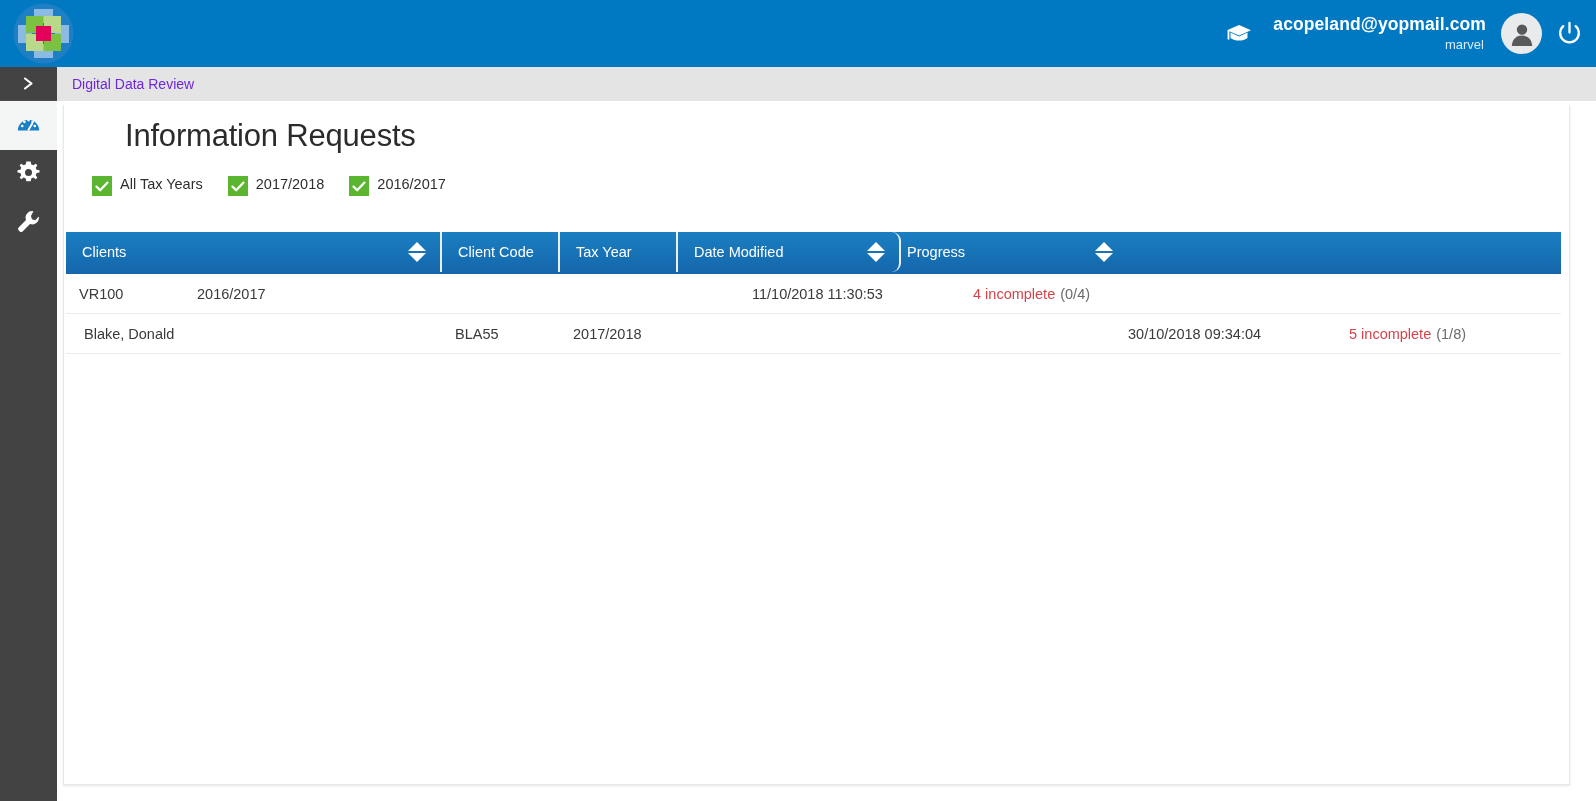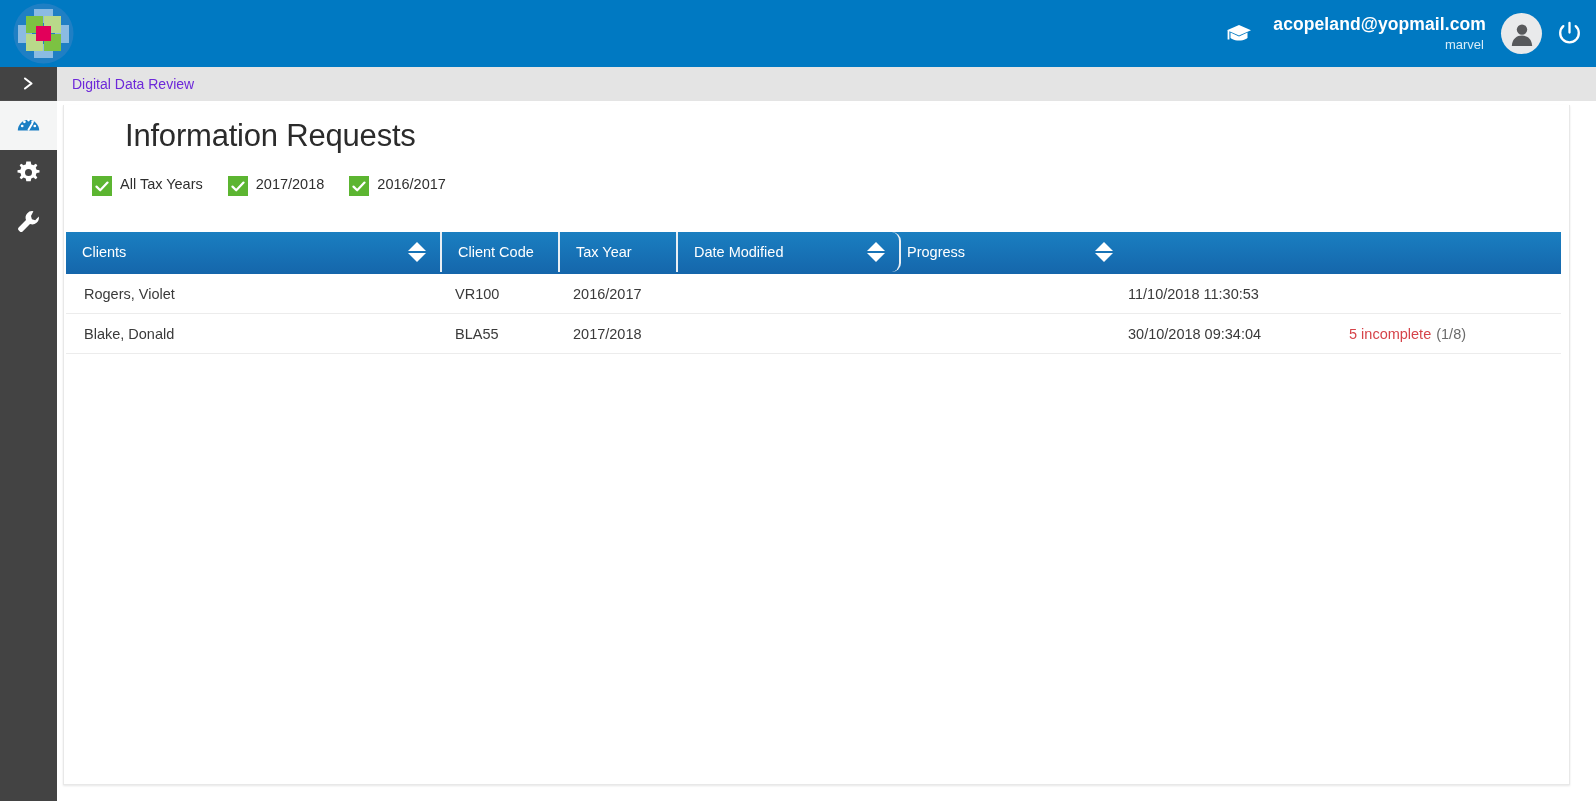--- a/index.html
+++ b/index.html
@@ -319,25 +319,28 @@
       <div class="th col-progress">
         <span>Progress</span>
         <span class="sort-ico">
           <span class="tri-up"></span>
           <span class="tri-dn"></span>
         </span>
       </div>
     </div>
 
     <div class="tbody-row">
-      <div class="td col-clients">Rogers, Violet</div>
       <div class="td col-code">VR100</div>
       <div class="td col-taxyear">2016/2017</div>
       <div class="td col-comments"></div>
       <div class="td col-datemod">11/10/2018 11:30:53</div>
+      <div class="td col-progress">
+        <span class="prog-bad">4 incomplete</span>
+        <span class="prog-count">(0/4)</span>
+      </div>
     </div>
 
     <div class="tbody-row">
       <div class="td col-clients">Blake, Donald</div>
       <div class="td col-code">BLA55</div>
       <div class="td col-taxyear">2017/2018</div>
       <div class="td col-comments"></div>
       <div class="td col-datemod">30/10/2018 09:34:04</div>
       <div class="td col-progress">
         <span class="prog-bad">5 incomplete</span>

